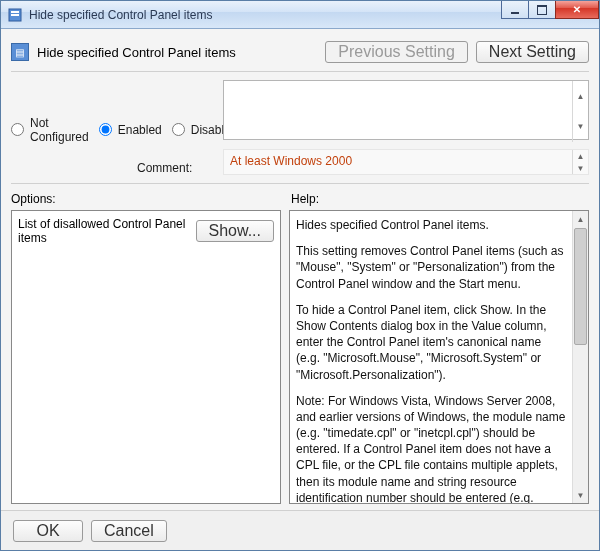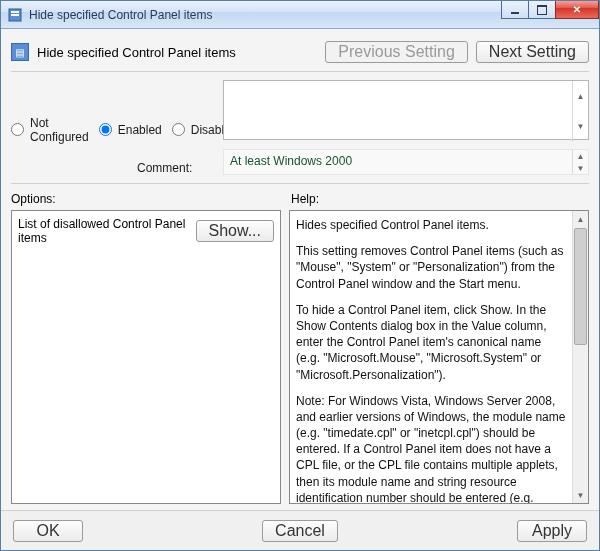--- a/index.html
+++ b/index.html
@@ -20,39 +20,39 @@
 .hdr .spacer{flex:1;}
 .btn { height:22px; padding:0 12px; background:linear-gradient(#fdfdfd,#ebebeb); border:1px solid #9a9a9a; border-radius:3px; font-size:16px; color:#333; cursor:pointer;}
 .btn:disabled{color:#9a9a9a; background:#f2f2f2;}
 .midrow { display:flex; padding:8px 0 2px 0; gap:6px;}
 .radios { width:120px; display:flex; flex-direction:row; gap:10px; padding-top:4px;}
 .radio { display:flex; align-items:center; gap:6px; color:#1a1a1a;}
 .radio input{margin:0;}
 .labels-col { width:80px; display:flex; flex-direction:row; align-items:flex-end; gap:32px; padding-top:4px; color:#1a1a1a;}
 .fields-col { flex:1; display:flex; flex-direction:column; gap:6px;}
 .txtarea { width:100%; height:60px; border:1px solid #b5b5b5; background:#fff; padding:2px 18px 2px 4px; position:relative; resize:none; font-family:inherit;}
-.supported { width:100%; height:26px; border:1px solid #e6e6e6; background:#f9f9f9; padding:4px 18px 4px 6px; color:#14532d;}
+.supported { width:100%; height:26px; border:1px solid #e6e6e6; background:#f9f9f9; padding:4px 18px 4px 6px; color:#c2410c;}
 .spin { position:absolute; right:1px; top:1px; bottom:1px; width:16px; display:flex; flex-direction:column;}
 .spin div{flex:1; display:flex; align-items:center; justify-content:center; font-size:8px; color:#666; border-left:1px solid #d8d8d8;}
 .relwrap{position:relative; flex:1;}
 .sep{height:1px; background:#d0d0d0; margin:6px 0 4px 0;}
 .labelsrow{display:flex; gap:10px; padding:4px 0;}
 .labelsrow .l{flex:0 0 270px;} .labelsrow .r{flex:1;}
 .panes{display:flex; gap:8px; flex:1; min-height:0; padding-bottom:6px;}
 .pane{border:1px solid #888; background:#fff; padding:6px; overflow:auto;}
 .pane.left{width:270px;}
 .pane.right{flex:1; position:relative;}
 .leftrow{display:flex; align-items:center; }
 .help-body{font-size:12px; line-height:1.35; color:#111;}
 .help-body p{margin-bottom:10px;}
 .help-scroll{position:absolute; right:0; top:0; bottom:0; width:16px; background:#f0f0f0; border-left:1px solid #ddd; display:flex; flex-direction:column;}
 .help-scroll .arr{height:16px; display:flex; align-items:center; justify-content:center; font-size:8px; color:#666;}
 .help-scroll .thumb{background:#cfcfcf; border:1px solid #aaa; border-radius:2px; height:40%; margin:1px;}
 .help-scroll .track{flex:1;}
-.footer{height:40px; border-top:1px solid #d0d0d0; background:#f0f0f0; display:flex; align-items:center; justify-content:space-between; gap:8px; padding:0 12px;}
+.footer{height:40px; border-top:1px solid #d0d0d0; background:#f0f0f0; display:flex; align-items:center; justify-content:flex-start; gap:8px; padding:0 12px;}
 .footer .btn{min-width:70px;}
 </style>
 </head>
 <body>
 
 <div class="titlebar">
   <span class="icon">
     <svg width="14" height="14" viewBox="0 0 14 14">
         <rect x="1" y="1" width="12" height="12" fill="#5a8fd6" stroke="#2f5a9c"></rect>
         <rect x="3" y="3" width="8" height="2" fill="#fff"></rect>
@@ -143,14 +143,13 @@
         <div class="arr">▼</div>
       </div>
     </div>
   </div>
 
 </div>
 
 <div class="footer">
   <button class="btn">OK</button>
   <button class="btn">Cancel</button>
-  <button class="btn">Apply</button>
 </div>
 
 </body></html>

